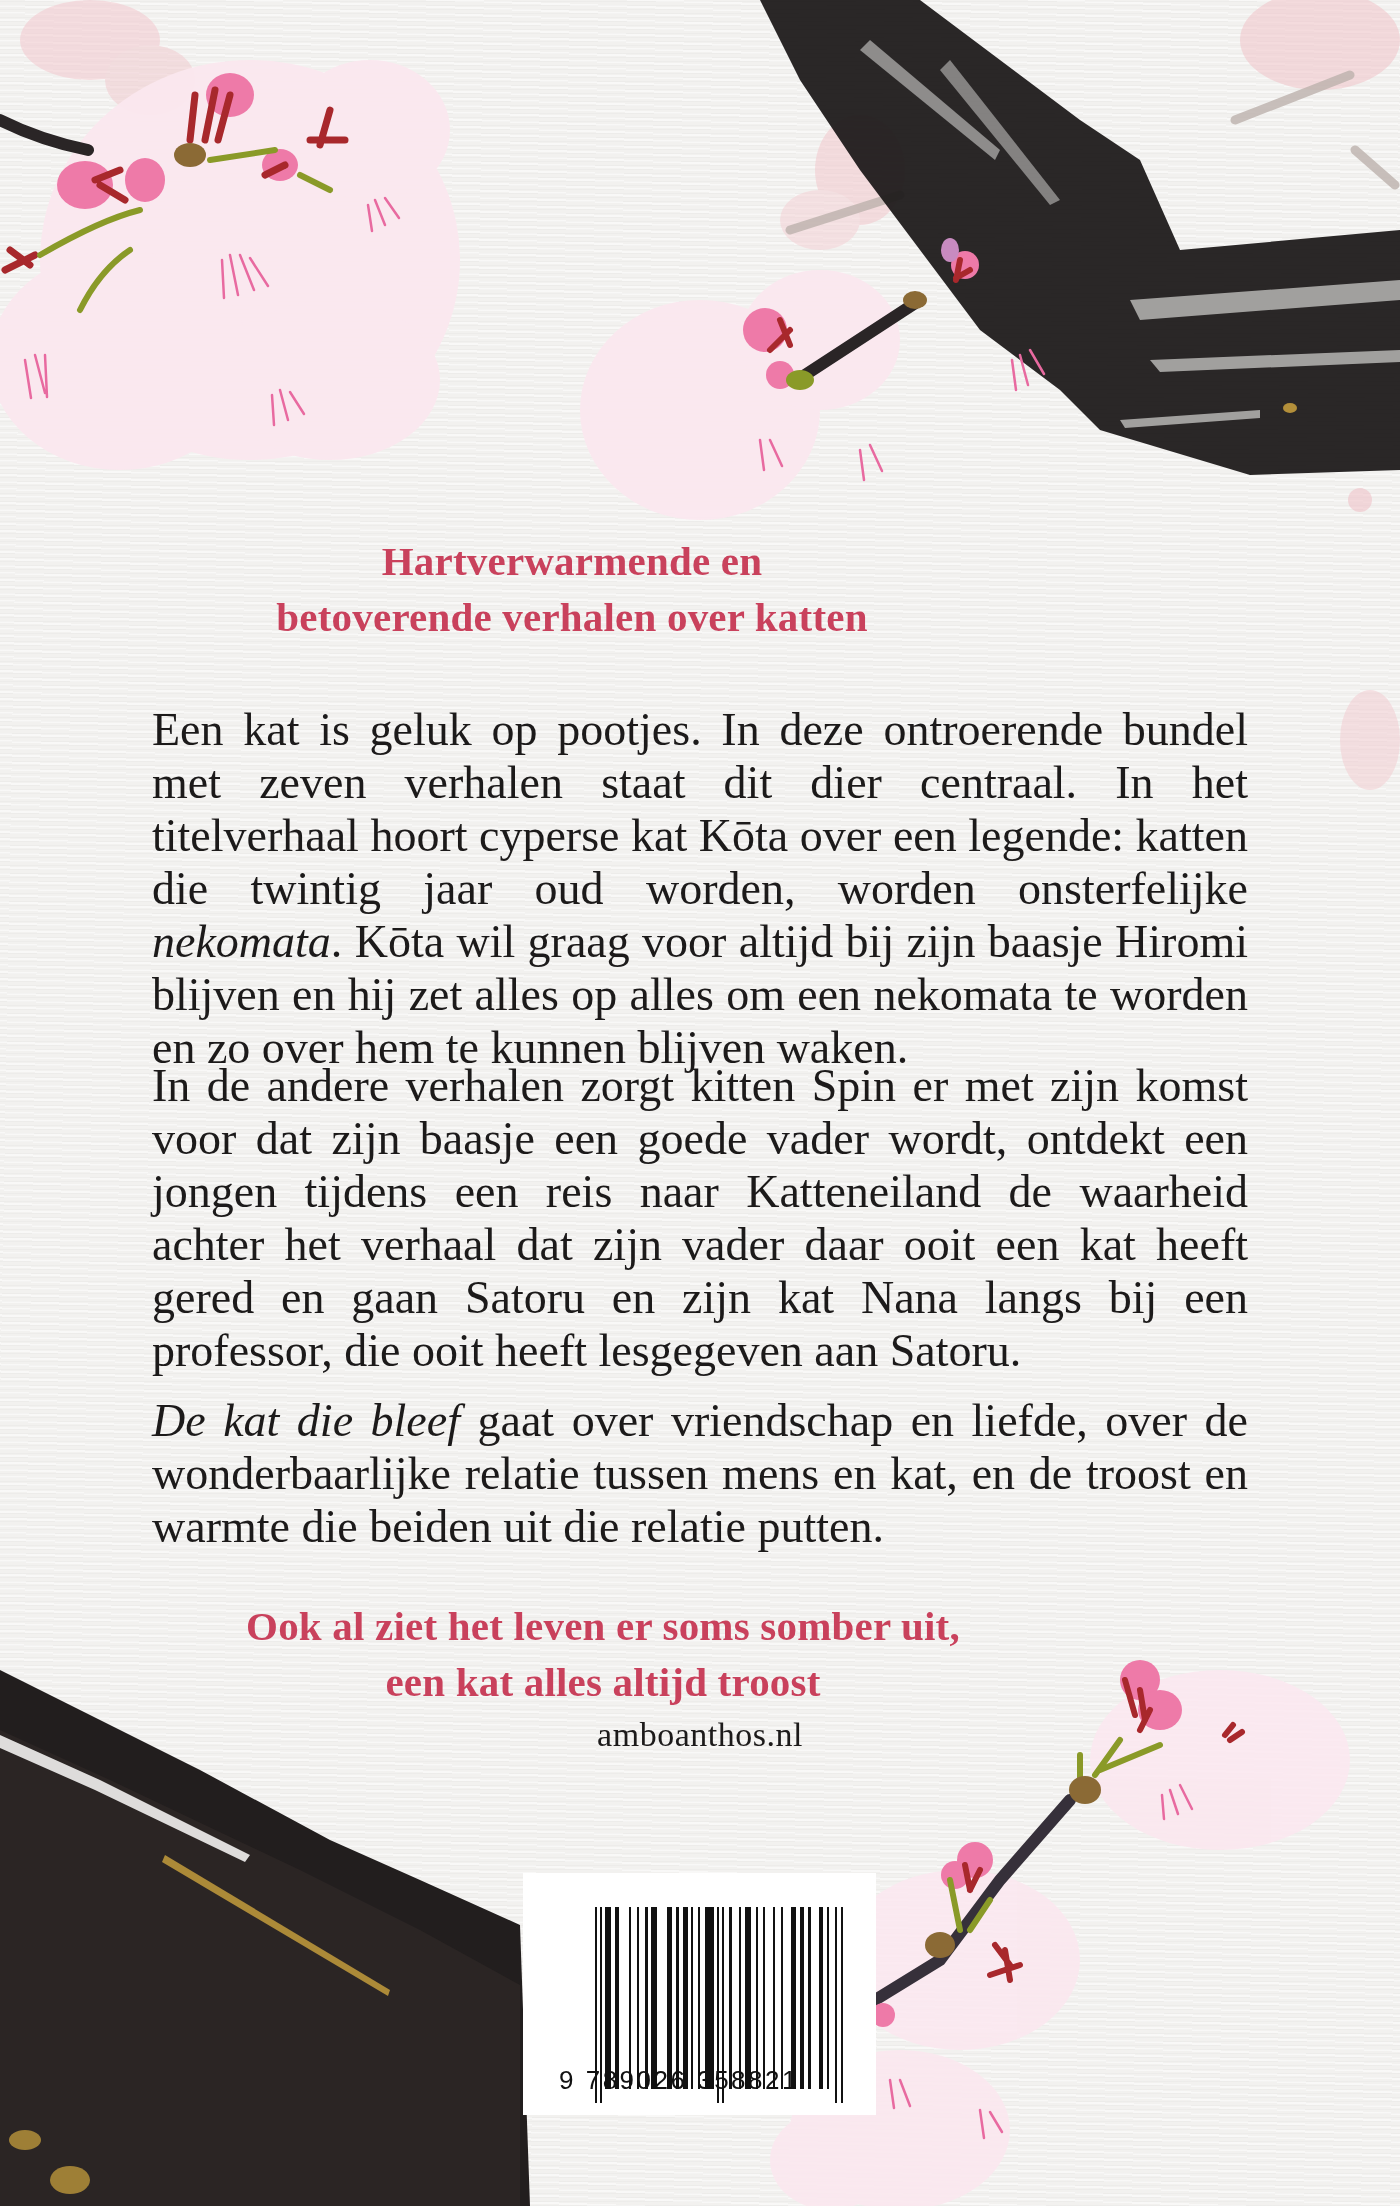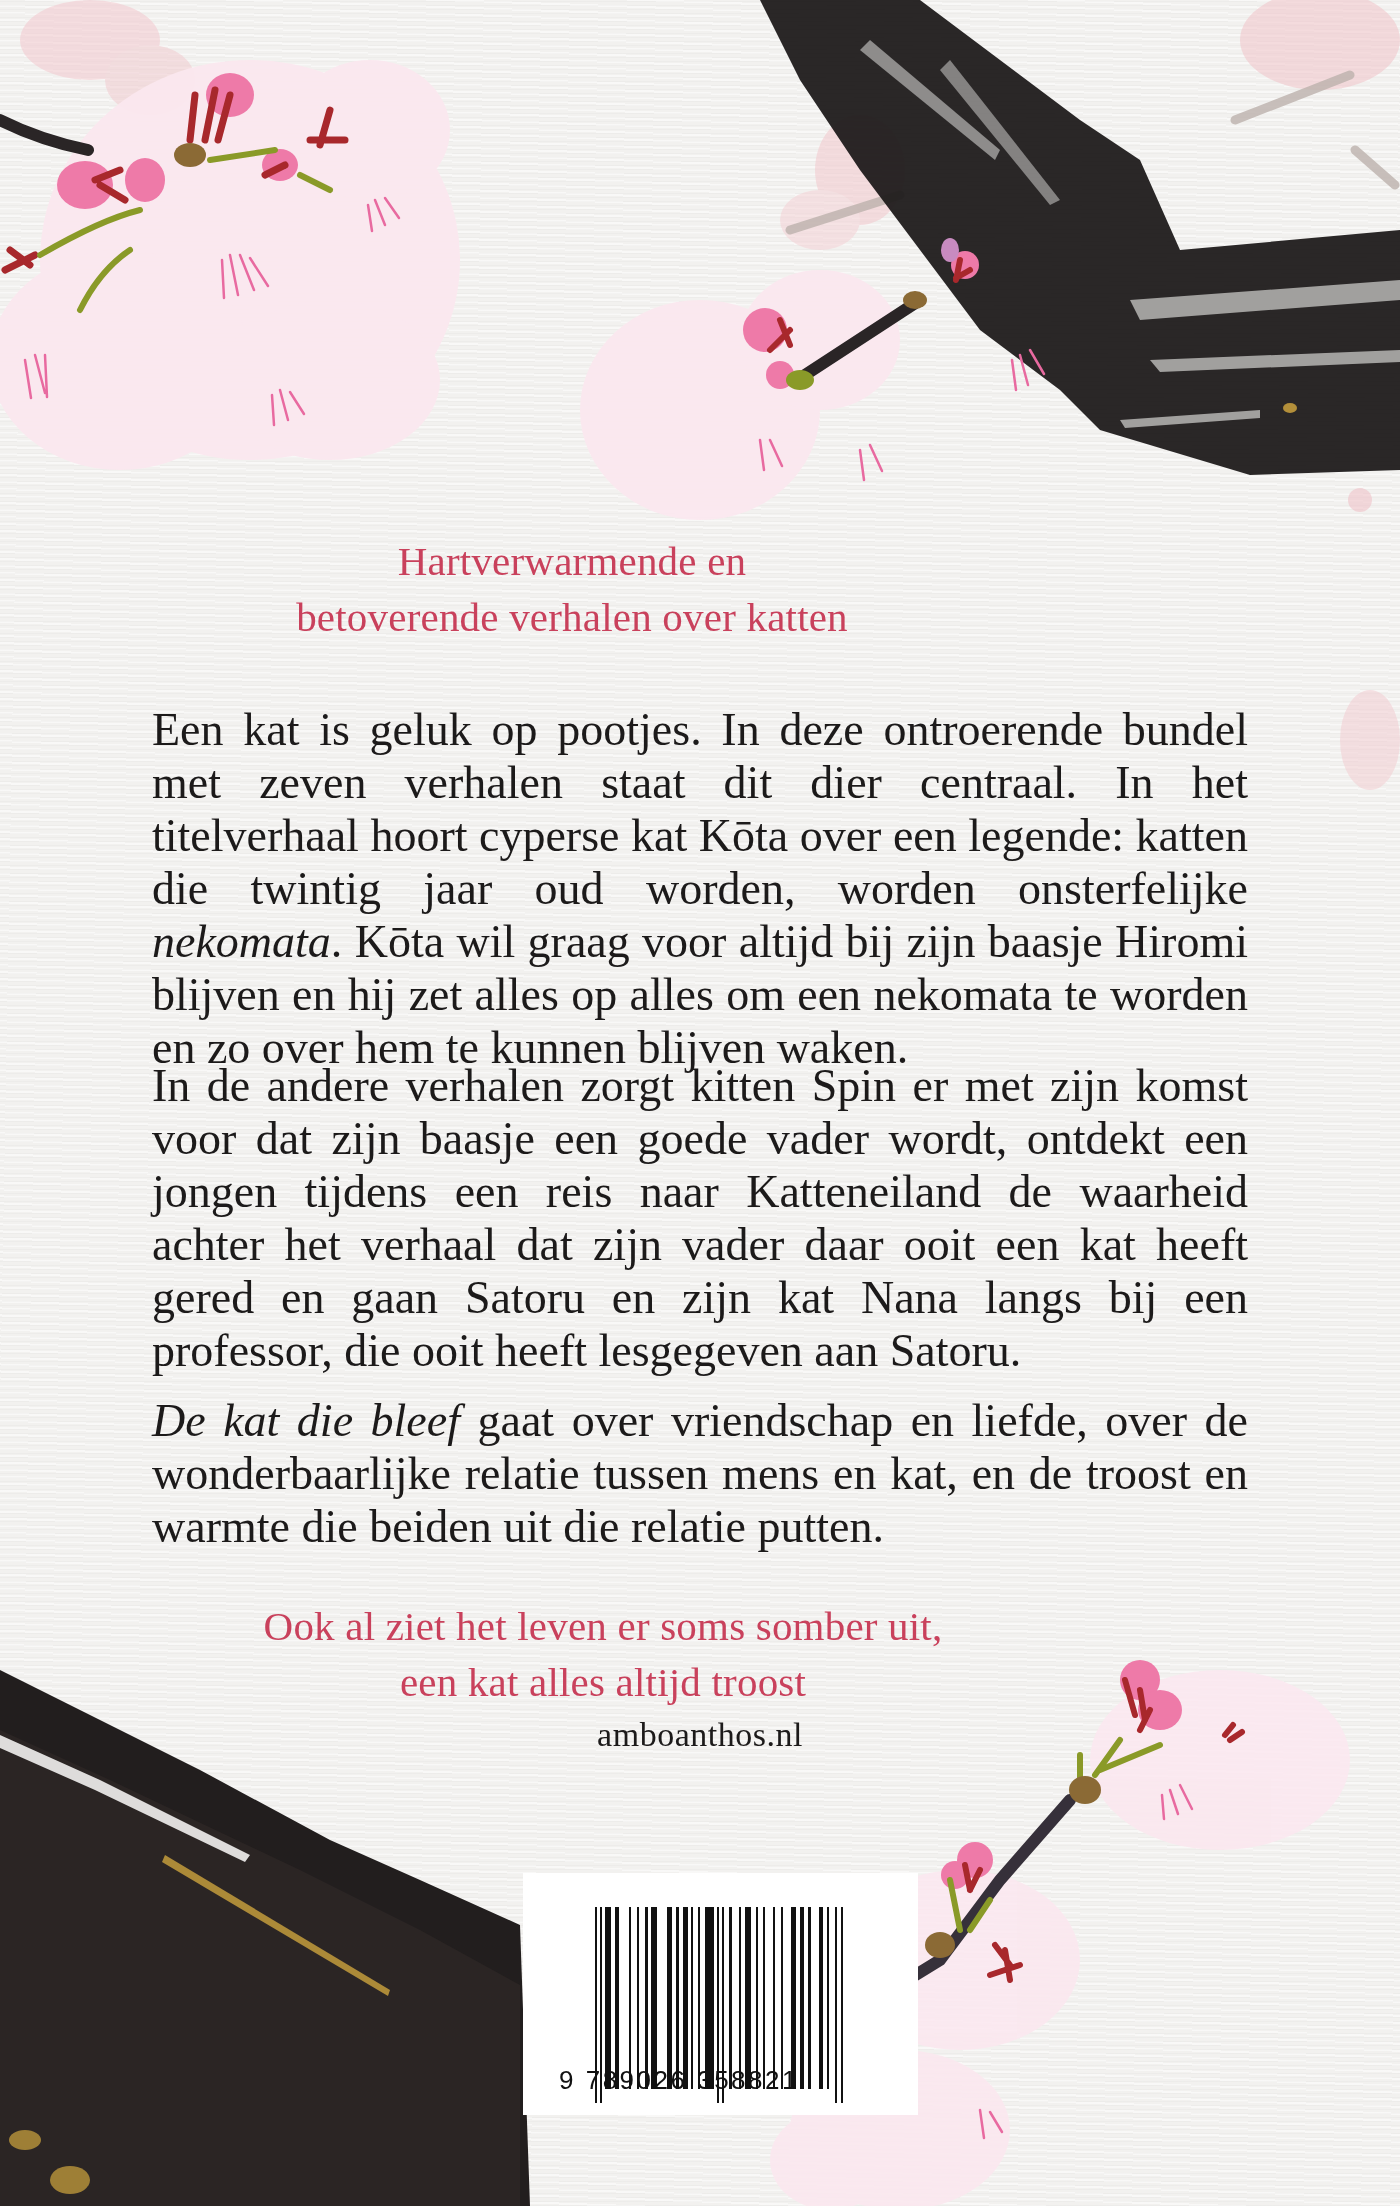--- a/index.html
+++ b/index.html
@@ -11,21 +11,21 @@
   .paper {
     position: absolute; inset: 0;
     background:
       repeating-linear-gradient(0deg, rgba(0,0,0,0.018) 0px, rgba(0,0,0,0.018) 1px, transparent 1px, transparent 4px),
       repeating-linear-gradient(2deg, rgba(255,255,255,0.5) 0px, rgba(255,255,255,0.5) 2px, transparent 2px, transparent 7px),
       #f2f1ef;
   }
   .art { position: absolute; inset: 0; pointer-events: none; }
   .heading {
     position: absolute; left: 0; width: 1144px; text-align: center;
-    color: #c9415c; font-weight: normal; font-size: 41px; line-height: 56px;
+    color: #c9415c; font-weight: bold; font-size: 41px; line-height: 56px;
     letter-spacing: 0.2px;
   }
   .heading.top { top: 533px; }
   .heading.bottom { top: 1598px; padding-left: 31px; }
   .body-text {
     position: absolute; left: 152px; width: 1096px;
     color: #1c1a1a; font-size: 46px; line-height: 53px;
     text-align: justify; text-align-last: left;
     hyphens: manual;
   }
@@ -34,21 +34,20 @@
   .p2 { top: 1059px; }
   .p3 { top: 1394px; }
   .body-text em { font-style: italic; }
   .publisher-url {
     position: absolute; top: 1716px; left: 0; width: 1400px; text-align: center;
     font-size: 34px; color: #1c1a1a; letter-spacing: 0.5px;
   }
   .barcode-box {
     position: absolute; left: 523px; top: 1873px; width: 353px; height: 242px;
     background: #ffffff;
-    padding-left: 42px;
   }
   .barcode-bars {
     position: absolute; left: 72px; top: 34px; width: 252px; height: 196px;
   }
   .barcode-digits {
     position: absolute; left: 36px; top: 192px; width: 300px;
     font-family: "Liberation Sans", "DejaVu Sans", sans-serif;
     font-size: 26px; letter-spacing: 2.5px; color: #111;
     white-space: pre;
   }

